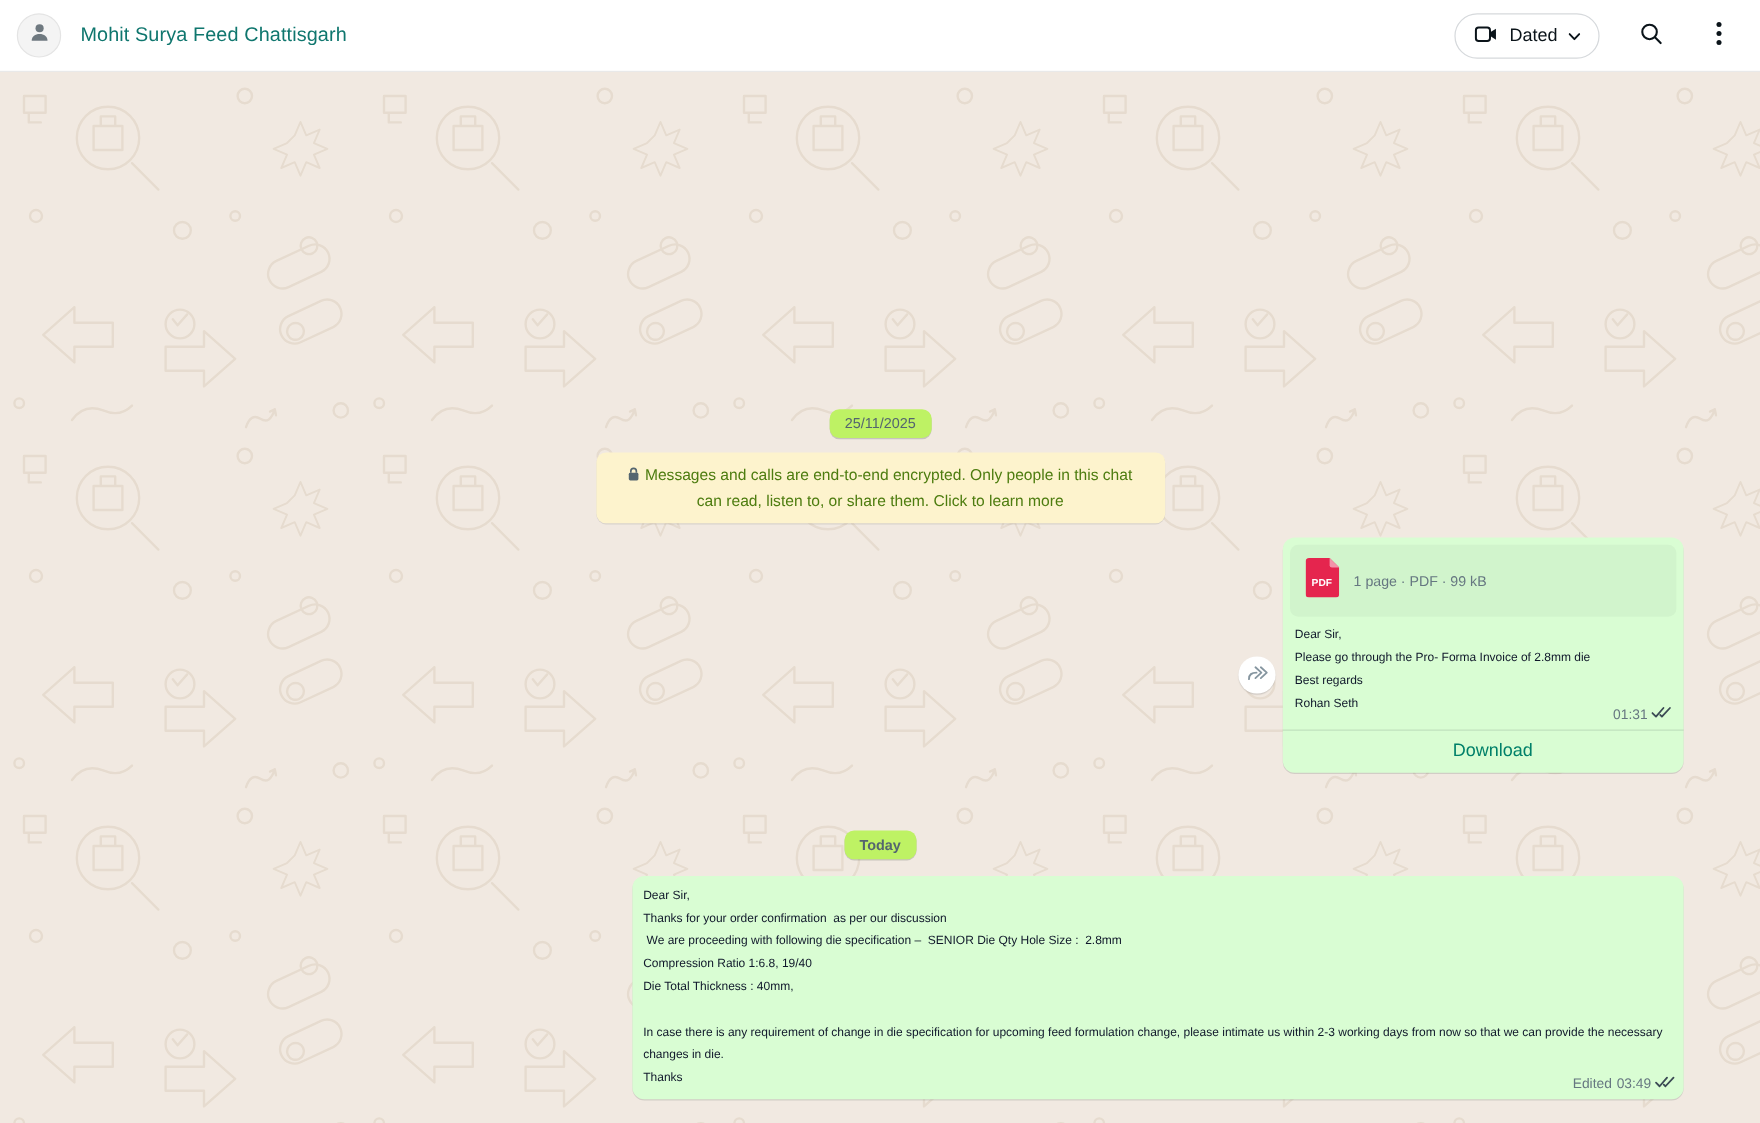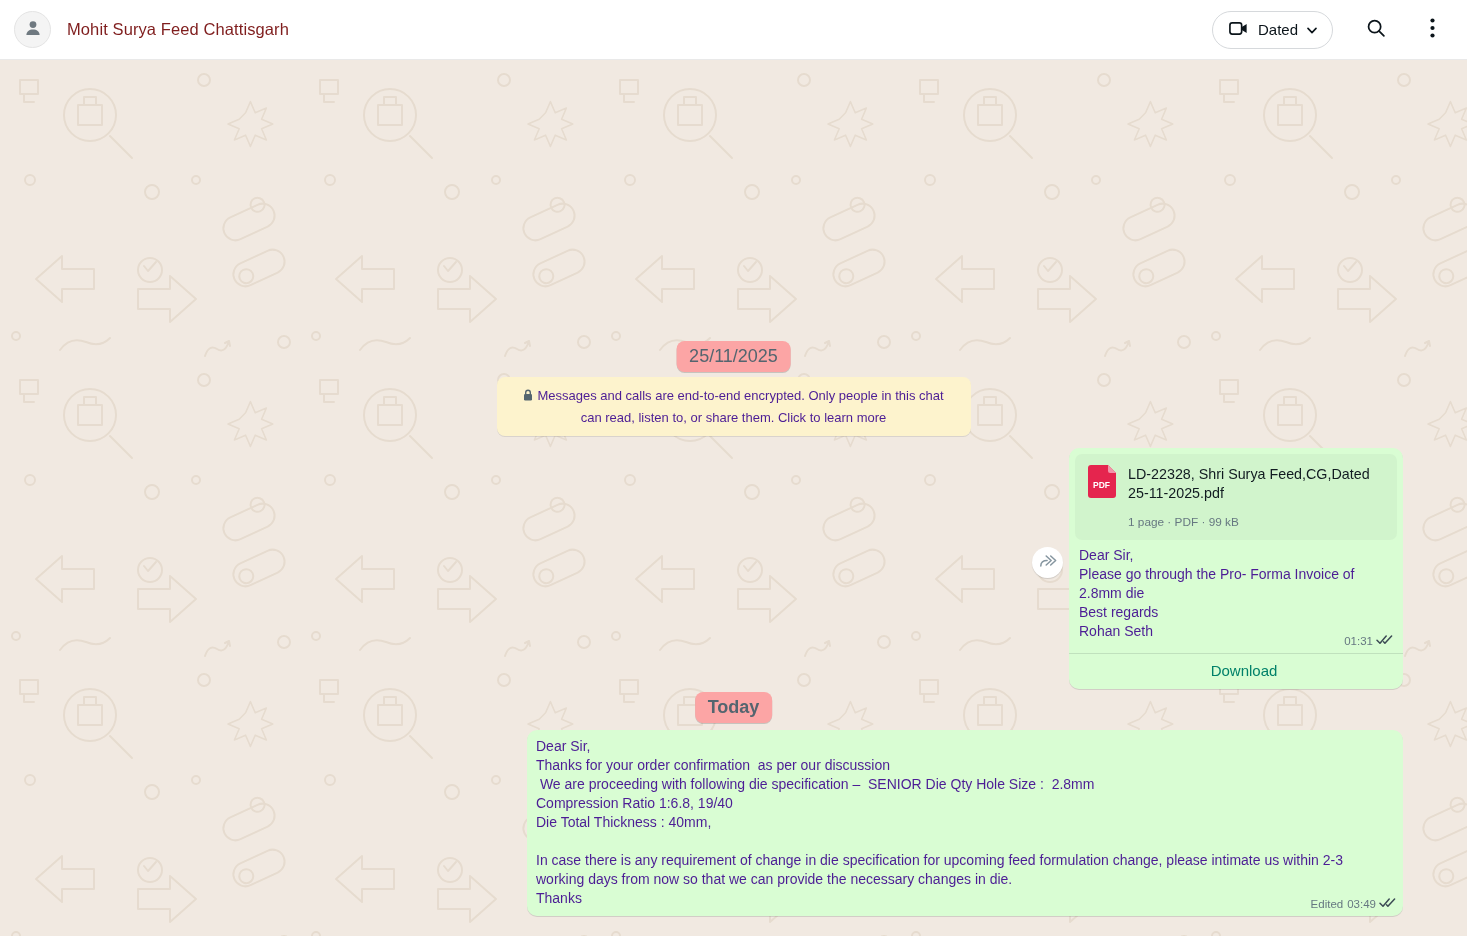--- a/index.html
+++ b/index.html
@@ -10,47 +10,47 @@
 
   
   .chat-header {
     height:60px; background:#ffffff; display:flex; align-items:center;
     padding:0 22px 0 14px; border-bottom:1px solid #e9e9e9; flex:0 0 60px; z-index:5;
   }
   .avatar {
     width:37px; height:37px; border-radius:50%; background:#f4f4f4; border:1px solid #e4e4e4;
     display:flex; align-items:center; justify-content:center; flex:0 0 37px; cursor:pointer;
   }
-  .chat-title { margin-left:16px; font-size:16.5px; color:#7f1d1d; letter-spacing:.1px; }
+  .chat-title { margin-left:16px; font-size:16.5px; color:#0f766e; letter-spacing:.1px; }
   .header-actions { margin-left:auto; display:flex; align-items:center; gap:30px; }
   .call-button {
     display:flex; align-items:center; gap:9px; height:38px; padding:0 15px;
     border:1px solid #d6d9dc; border-radius:20px; background:#fff; cursor:pointer;
   }
   .call-label { font-size:15px; color:#0b141a; }
   .icon-btn { background:none; border:none; cursor:pointer; width:26px; height:26px;
     display:flex; align-items:center; justify-content:center; }
 
   
   .chat-area { position:relative; flex:1 1 auto; background:#f1e9e1; overflow:hidden; }
   .doodle-bg { position:absolute; inset:0; width:100%; height:100%; }
 
   .chip {
     position:absolute; left:50%; transform:translateX(-50%);
-    background:#fca5a5; border-radius:8px; padding:5px 13px;
-    font-size:18px; color:#54656f; box-shadow:0 1px .5px rgba(11,20,26,.18);
+    background:#bef264; border-radius:8px; padding:5px 13px;
+    font-size:12px; color:#54656f; box-shadow:0 1px .5px rgba(11,20,26,.18);
     white-space:nowrap;
   }
   .chip-date1 { top:281px; }
   .chip-today { top:632px;font-weight:bold; }
 
   .encryption-notice {
     position:absolute; top:317px; left:50%; transform:translateX(-50%);
     width:474px; background:#fdf3cd; border-radius:8px; padding:8px 26px;
-    font-size:13px; line-height:21px; color:#4c1d95; text-align:center;
+    font-size:13px; line-height:21px; color:#4d7c0f; text-align:center;
     box-shadow:0 1px .5px rgba(11,20,26,.10); cursor:pointer;
   }
   .lock-icon { display:inline-block; vertical-align:-1px; margin-right:4px; }
 
   
   .bubble { background:#d9fdd3; border-radius:10px; box-shadow:0 1px .5px rgba(11,20,26,.13); }
 
   .msg-pdf-row { position:absolute; top:388px; right:64px; display:flex; align-items:flex-start; }
   .forward-btn {
     width:31px; height:31px; border-radius:50%; background:#ffffff; border:none; cursor:pointer;
@@ -60,21 +60,21 @@
   .bubble-pdf { width:334px; padding:6px 6px 0 6px; }
 
   .attachment {
     background:#d1f4cc; border-radius:7px; padding:11px 13px; display:flex; align-items:flex-start;
     gap:12px; cursor:pointer;
   }
   .file-name { font-size:14.3px; line-height:19px; color:#111b21; }
   .file-meta { font-size:11.8px; color:#667781; margin-top:12px; }
 
   .msg-body { position:relative; padding:6px 4px 8px 4px; }
-  .msg-text { font-size:14px; line-height:19px; color:#4c1d95; white-space:pre-wrap; }
+  .msg-text { font-size:10px; line-height:19px; color:#0f172a; white-space:pre-wrap; }
   .msg-meta { position:absolute; right:4px; bottom:2px; display:flex; align-items:flex-end; gap:3px;
     font-size:11.5px; color:#667781; white-space:nowrap; }
 
   .download-area {
     border-top:1px solid rgba(17,27,33,.12); margin:4px -6px 0 -6px; padding:8px 0 9px 16px;
     text-align:center; cursor:pointer;
   }
   .download-label { font-size:15px; color:#008069; }
 
   .msg-long-row { position:absolute; top:670px; left:527px; right:64px; }
@@ -195,21 +195,20 @@
       <div class="bubble bubble-pdf">
         <div class="attachment">
           <span>
             <svg width="28" height="33" viewBox="0 0 28 33">
               <path d="M3 0 h17 l8 8 v22 a3 3 0 0 1 -3 3 H3 a3 3 0 0 1 -3 -3 V3 a3 3 0 0 1 3 -3 z" fill="#e5254e"></path>
               <path d="M20 0 l8 8 h-6 a2 2 0 0 1 -2 -2 z" fill="#f394aa"></path>
               <text x="13.5" y="23" font-size="8.5" font-family="Liberation Sans, sans-serif" font-weight="bold" fill="#ffffff" text-anchor="middle">PDF</text>
             </svg>
           </span>
           <div>
-            <div class="file-name">LD-22328, Shri Surya Feed,CG,Dated 25-11-2025.pdf</div>
             <div class="file-meta">1 page · PDF · 99 kB</div>
           </div>
         </div>
 
         <div class="msg-body">
           <div class="msg-text">Dear Sir,
 Please go through the Pro- Forma Invoice of 2.8mm die
 Best regards
 Rohan Seth</div>
           <div class="msg-meta">

